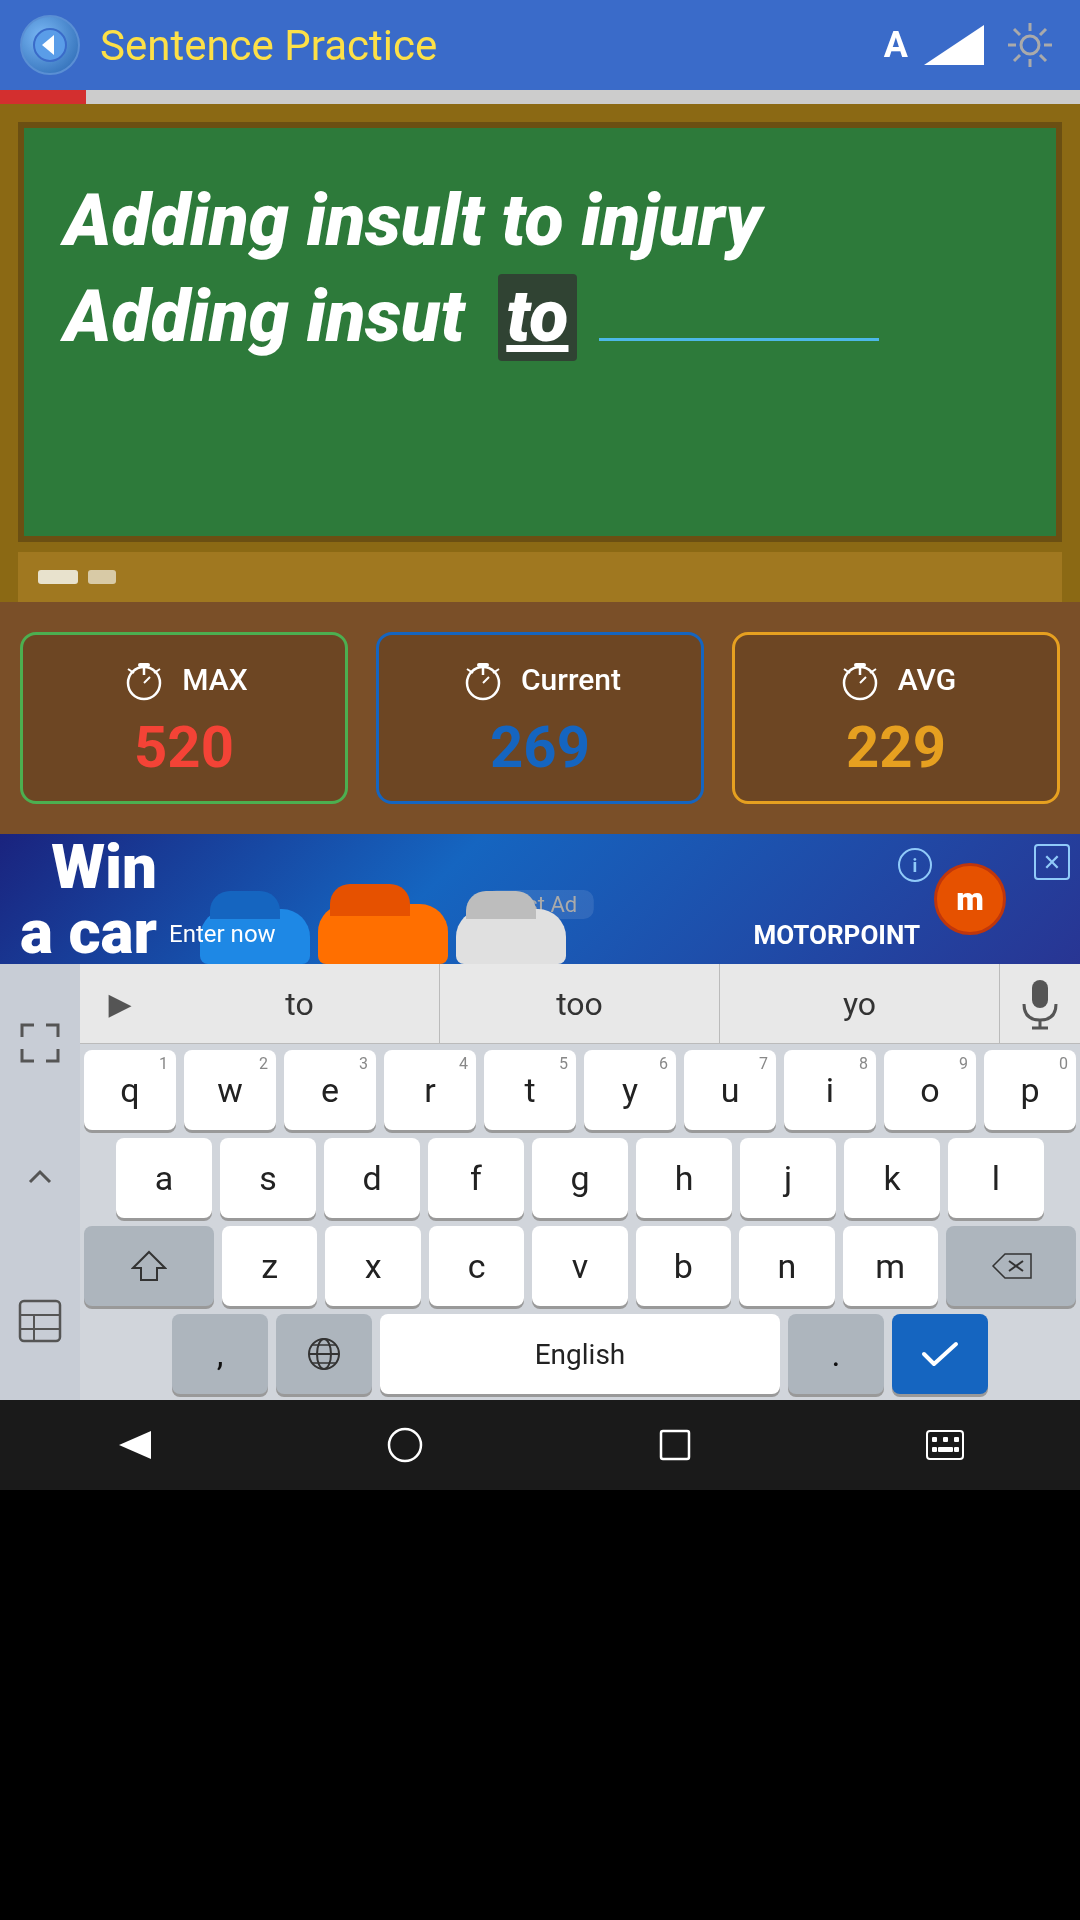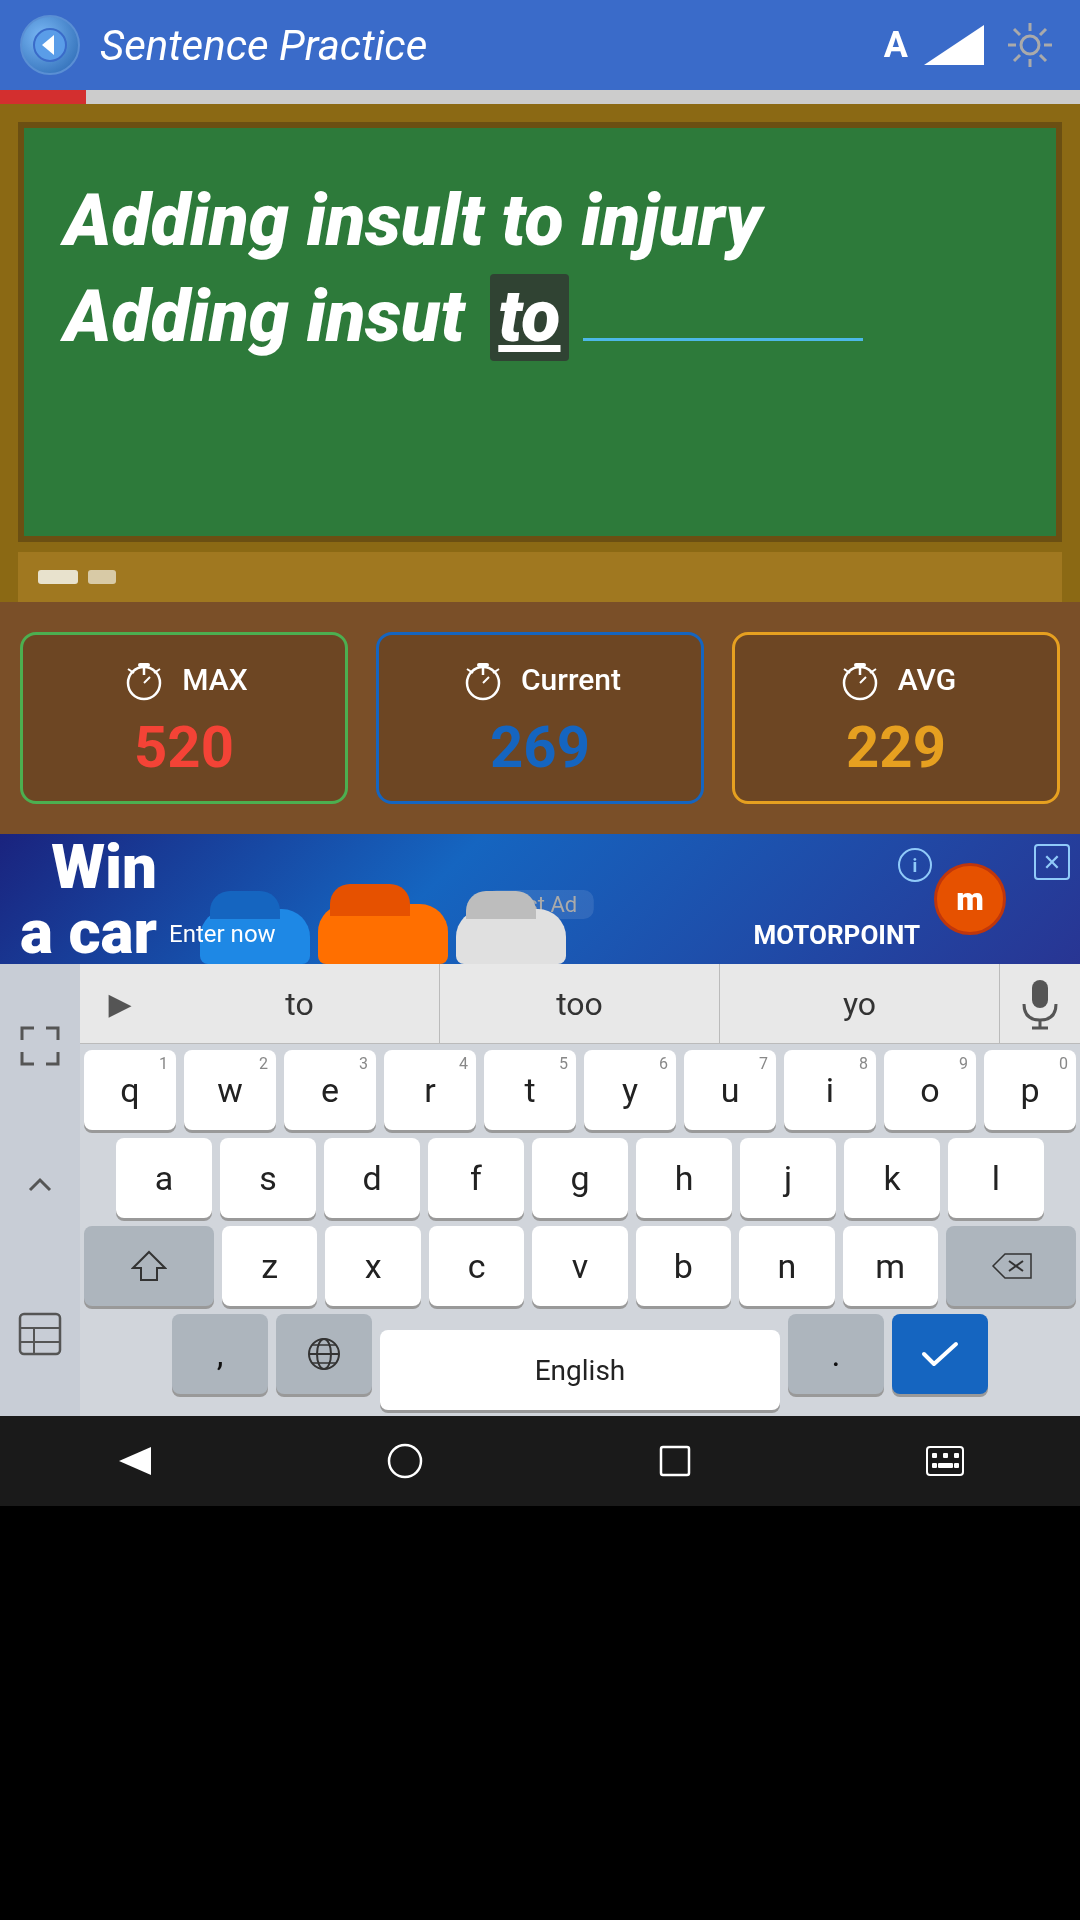--- a/index.html
+++ b/index.html
@@ -25,24 +25,23 @@
       width: 60px; height: 60px;
       border-radius: 50%;
       background: radial-gradient(circle at 35% 35%, #7ab8f5, #2563ae);
       display: flex; align-items: center; justify-content: center;
       cursor: pointer;
       border: 2px solid #5a8fd4;
     }
     .back-btn svg { width: 36px; height: 36px; }
     .top-bar-title {
       flex: 1;
-      color: #ffffff;
+      color: #fde047;
       font-size: 42px;
       font-weight: 400;
-      font-style: italic;
     }
     .top-bar-right {
       display: flex;
       align-items: center;
       gap: 16px;
     }
     .font-indicator {
       color: white;
       font-size: 36px;
       font-weight: bold;
@@ -99,21 +98,21 @@
       margin-bottom: 10px;
     }
     .chalkboard-text-partial {
       color: white;
       font-size: 72px;
       font-weight: 900;
       font-style: italic;
       line-height: 1.2;
       display: flex;
       align-items: baseline;
-      gap: 8px;
+      gap: 16px;
       flex-wrap: wrap;
     }
     .word-highlight {
       background: rgba(50,50,50,0.75);
       padding: 0 8px;
       border-radius: 4px;
     }
     .underline-word {
       text-decoration: underline;
       text-decoration-color: white;
@@ -588,21 +587,21 @@
         <div class="key dark">,</div>
         <div class="key dark">
           <svg width="38" height="38" viewBox="0 0 38 38" fill="none">
             <circle cx="19" cy="19" r="15" stroke="#333" stroke-width="2" fill="none"></circle>
             <ellipse cx="19" cy="19" rx="7" ry="15" stroke="#333" stroke-width="2" fill="none"></ellipse>
             <line x1="4" y1="19" x2="34" y2="19" stroke="#333" stroke-width="2"></line>
             <line x1="7" y1="10" x2="31" y2="10" stroke="#333" stroke-width="1.5"></line>
             <line x1="7" y1="28" x2="31" y2="28" stroke="#333" stroke-width="1.5"></line>
           </svg>
         </div>
-        <div class="key space" style="font-size:28px;margin-top:16px;">English</div>
+        <div class="key space" style="font-size:28px;">English</div>
         <div class="key dark">.</div>
         <div class="key blue">
           <svg width="44" height="36" viewBox="0 0 44 36" fill="none">
             <polyline points="6,18 16,28 38,8" stroke="white" stroke-width="4" fill="none" stroke-linecap="round" stroke-linejoin="round"></polyline>
           </svg>
         </div>
       </div>
     </div>
   </div>
 </div>

